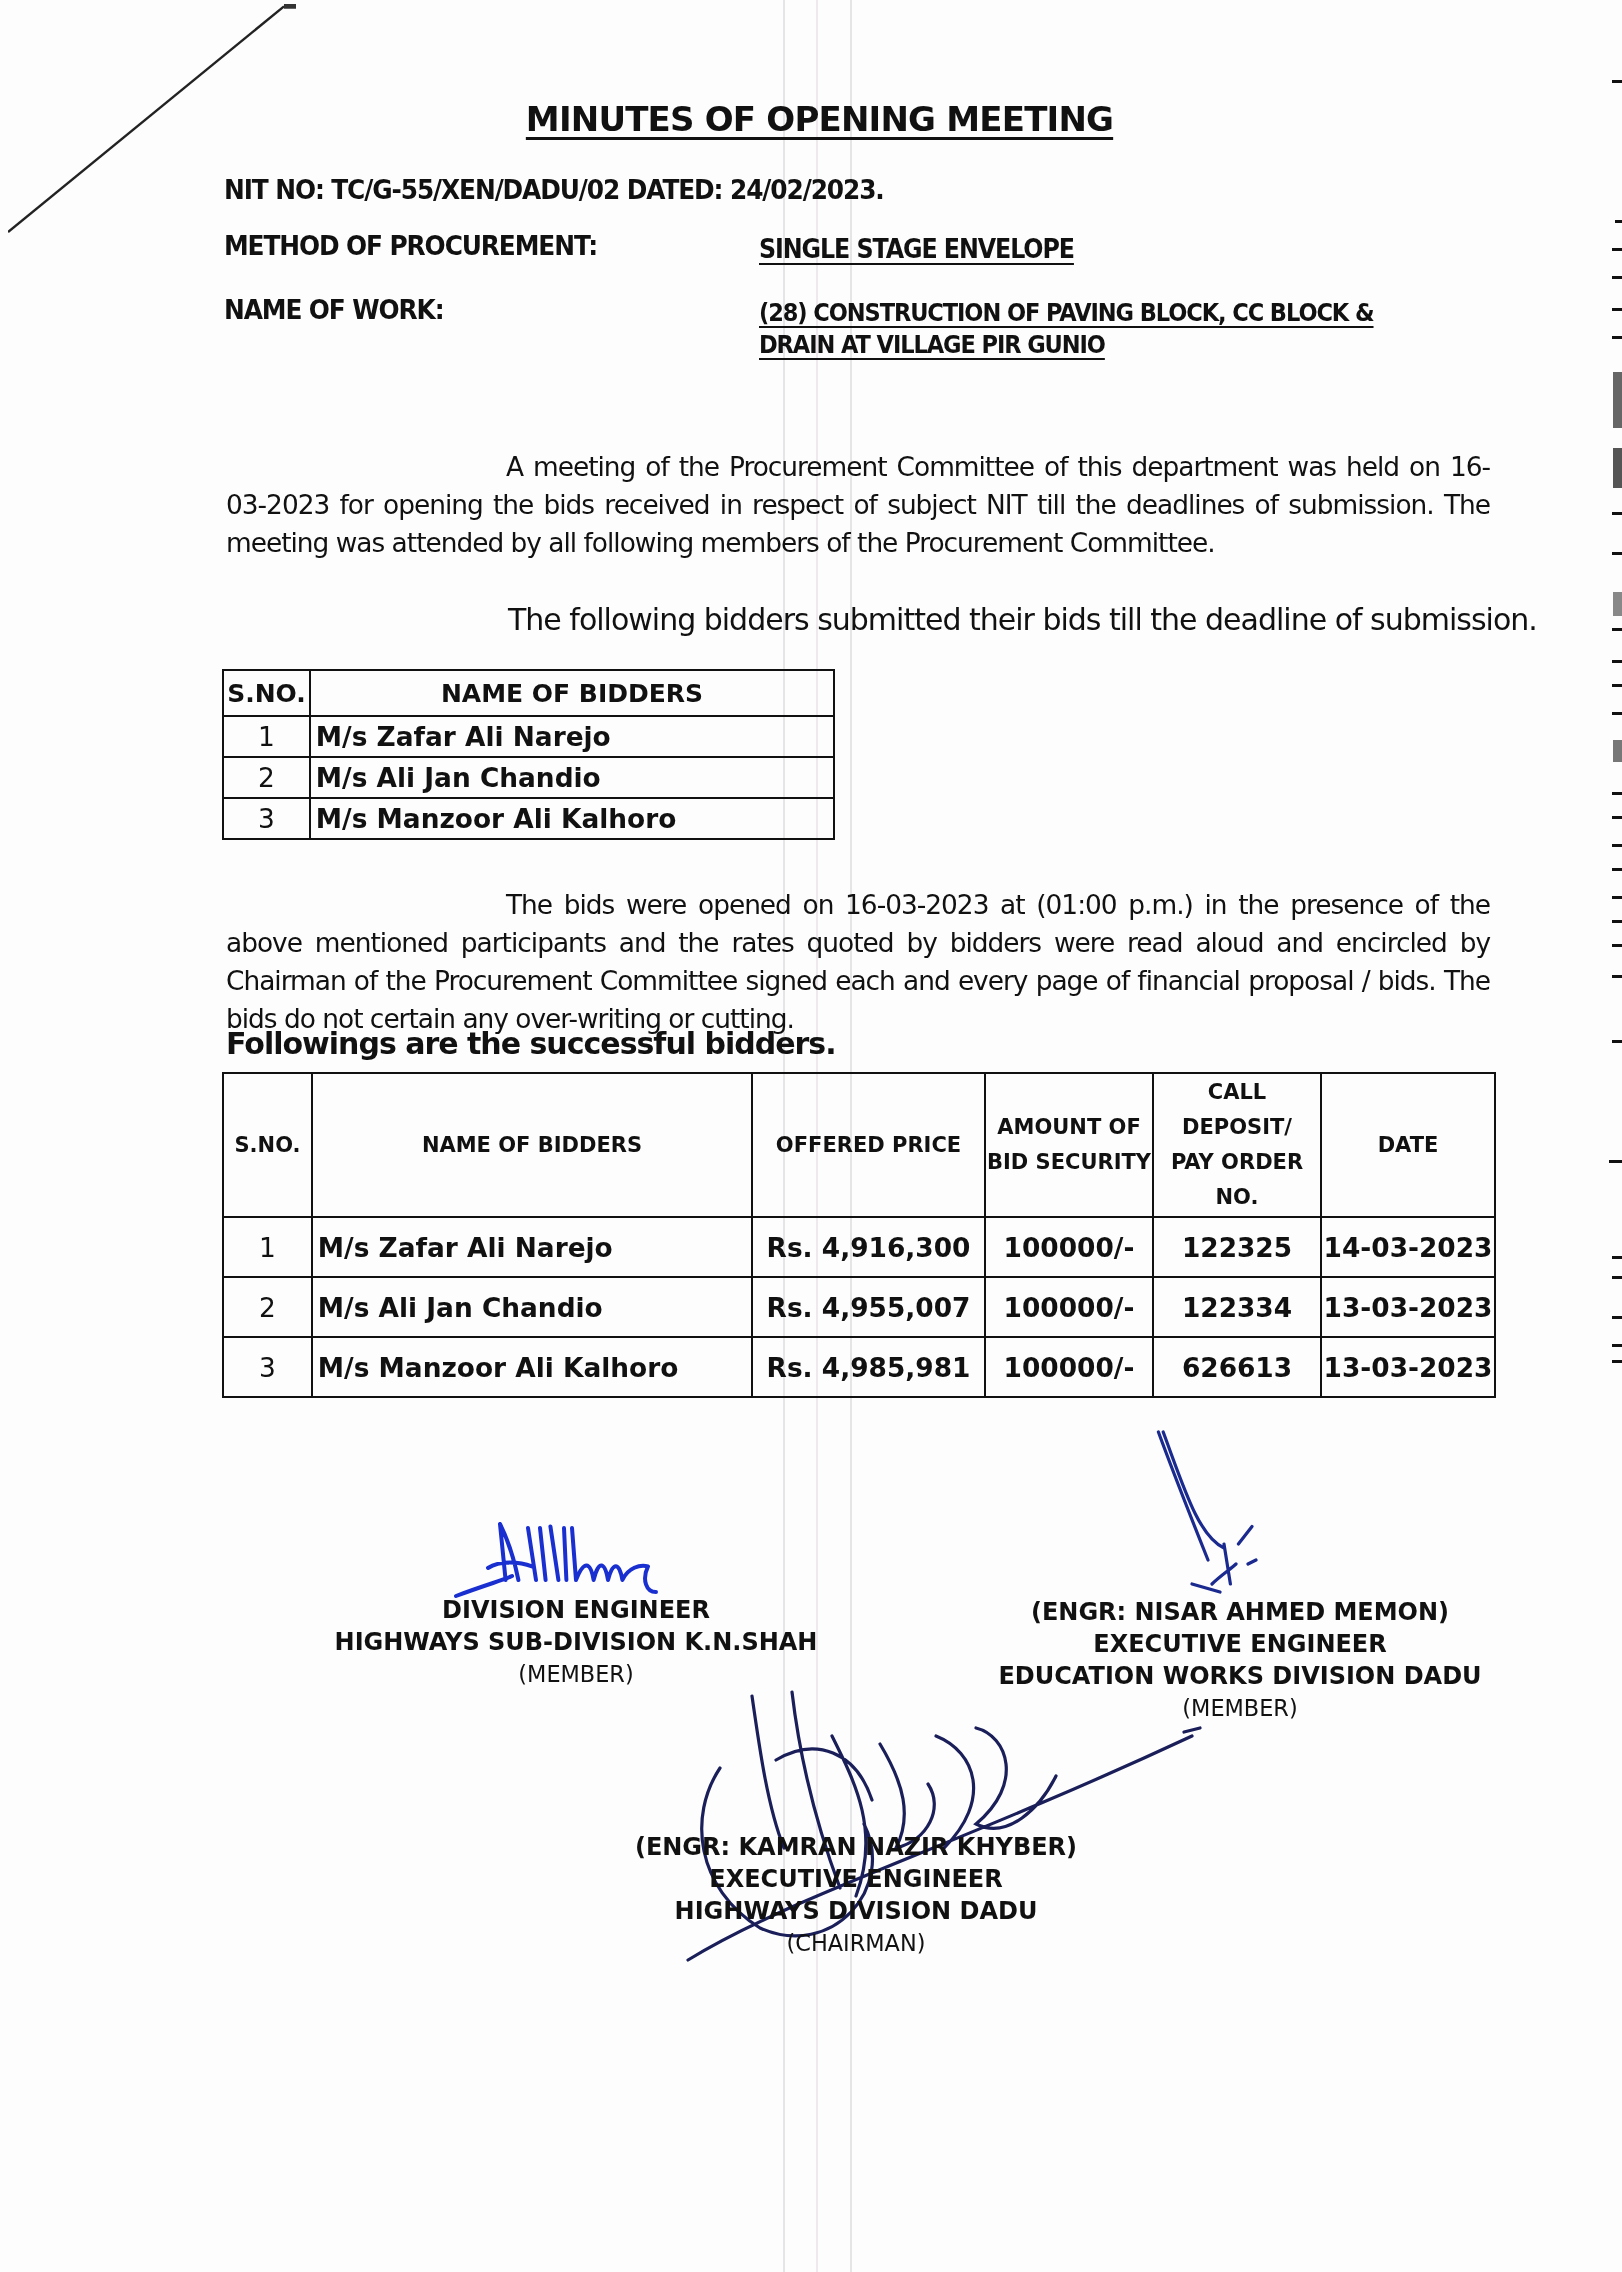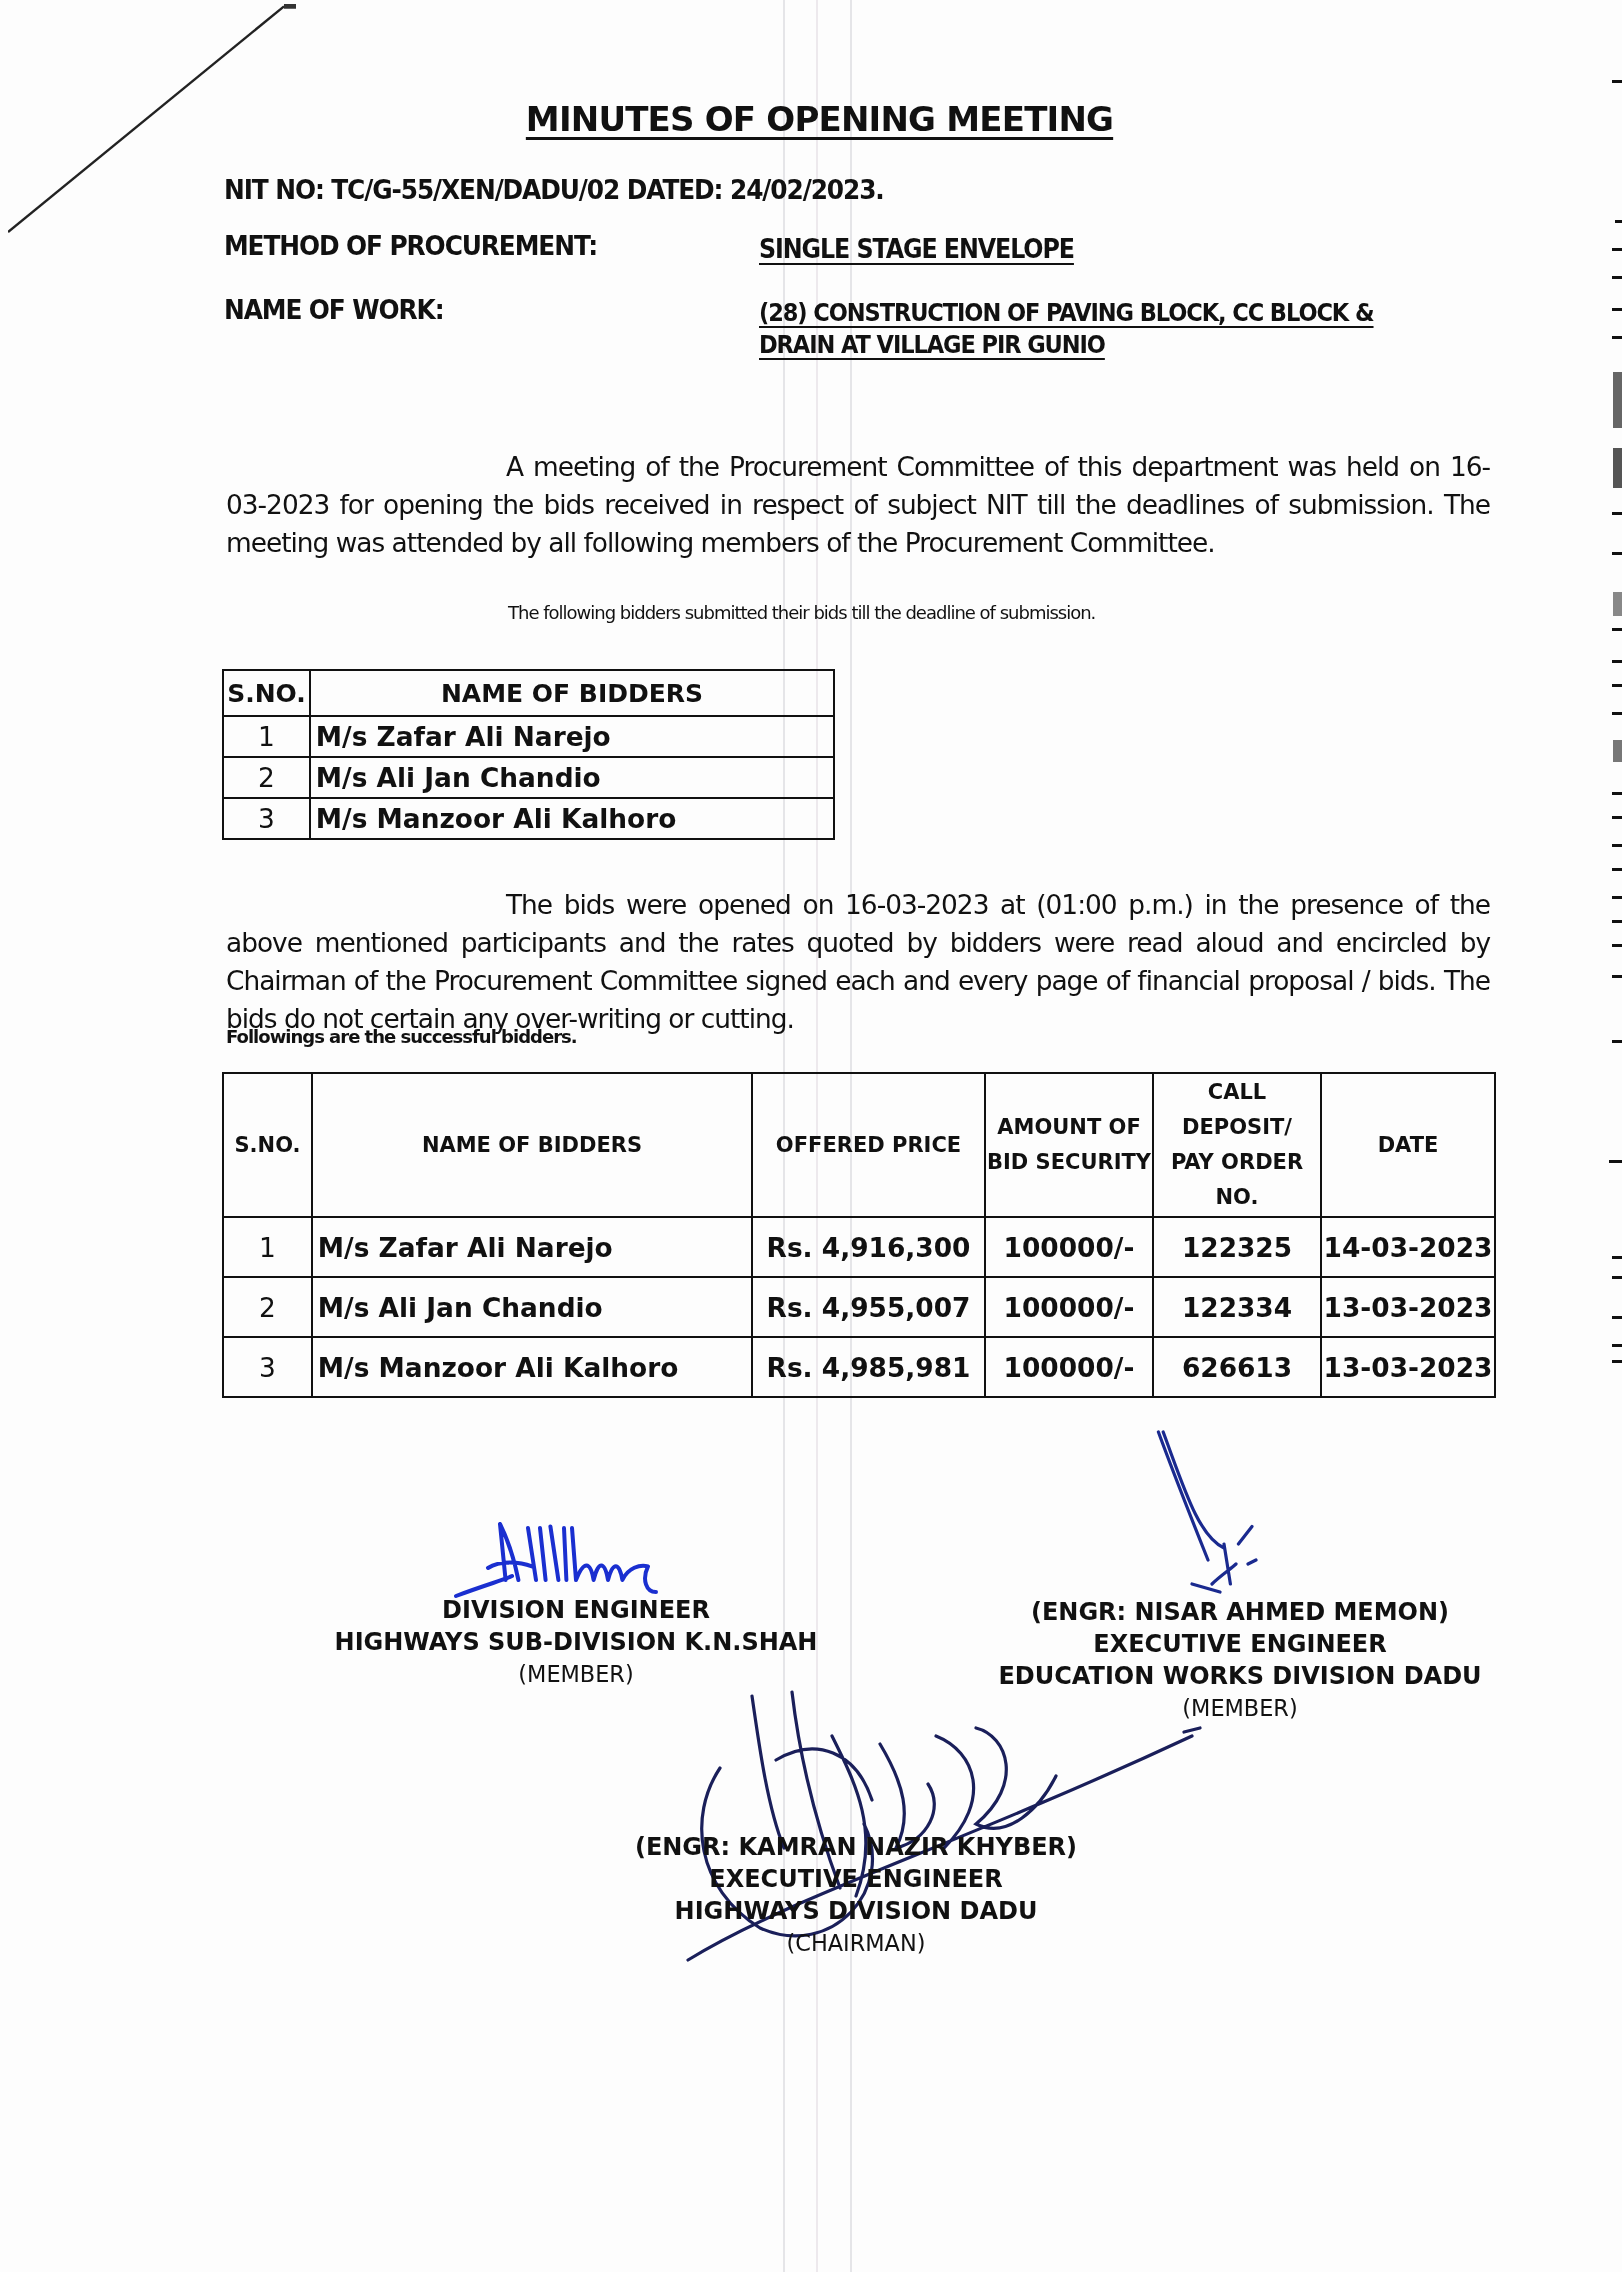--- a/index.html
+++ b/index.html
@@ -18,21 +18,21 @@
   }
   .title span { text-decoration: underline; text-decoration-thickness: 3.2px; text-underline-offset: 6.4px; }
   .hdr { font-weight: bold; font-size: 27px; font-family: "DejaVu Sans", sans-serif; letter-spacing: -1.2px; transform: scaleX(0.92); transform-origin: left; white-space: nowrap; }
   .hdr-val { font-weight: bold; font-size: 26.4px; font-family: "DejaVu Sans", sans-serif; letter-spacing: -1.2px; text-decoration: underline; text-decoration-thickness: 2.4px; text-underline-offset: 4.8px; transform: scaleX(0.9); transform-origin: left; white-space: nowrap; line-height: 34px;}
   .para {
     left: 218px; width: 1264px; font-size: 26.4px; line-height: 38px;
     text-align: justify; font-family: "DejaVu Sans", sans-serif;
     letter-spacing: -1px;
   }
   .para .indent { display: inline-block; width: 280px; }
-  .para-single { font-size: 18px; font-family: "DejaVu Sans", sans-serif; letter-spacing: -1px; white-space: nowrap; }
+  .para-single { font-size: 30px; font-family: "DejaVu Sans", sans-serif; letter-spacing: -1px; white-space: nowrap; }
   table { border-collapse: collapse; position: absolute; }
   td, th { border: 2.4px solid #111; font-family: "DejaVu Sans", sans-serif; }
   .t1 { left: 214px; top: 669px; width: 613px; }
   .t1 th { font-size: 25px; height: 42px; font-weight: bold; }
   .t1 td { font-size: 26.4px; height: 37px; font-weight: bold; }
   .t1 td.sn { text-align: center; font-weight: normal; width: 83px; }
   .t1 td.nm { padding-left: 4.8px; }
   .t2 { left: 214px; top: 1072px; width: 1274px; }
   .t2 th { font-size: 21px; font-weight: bold; height: 83px; line-height: 35px; }
   .t2 td { font-size: 26.4px; font-weight: bold; height: 56px; text-align: center; }

